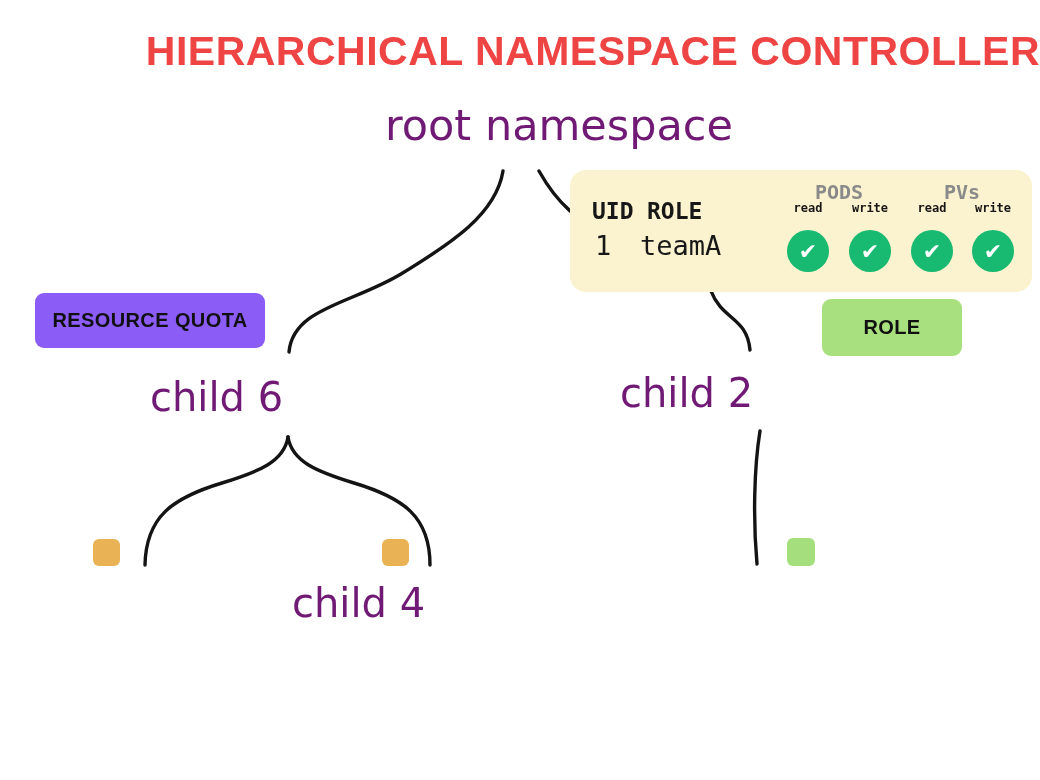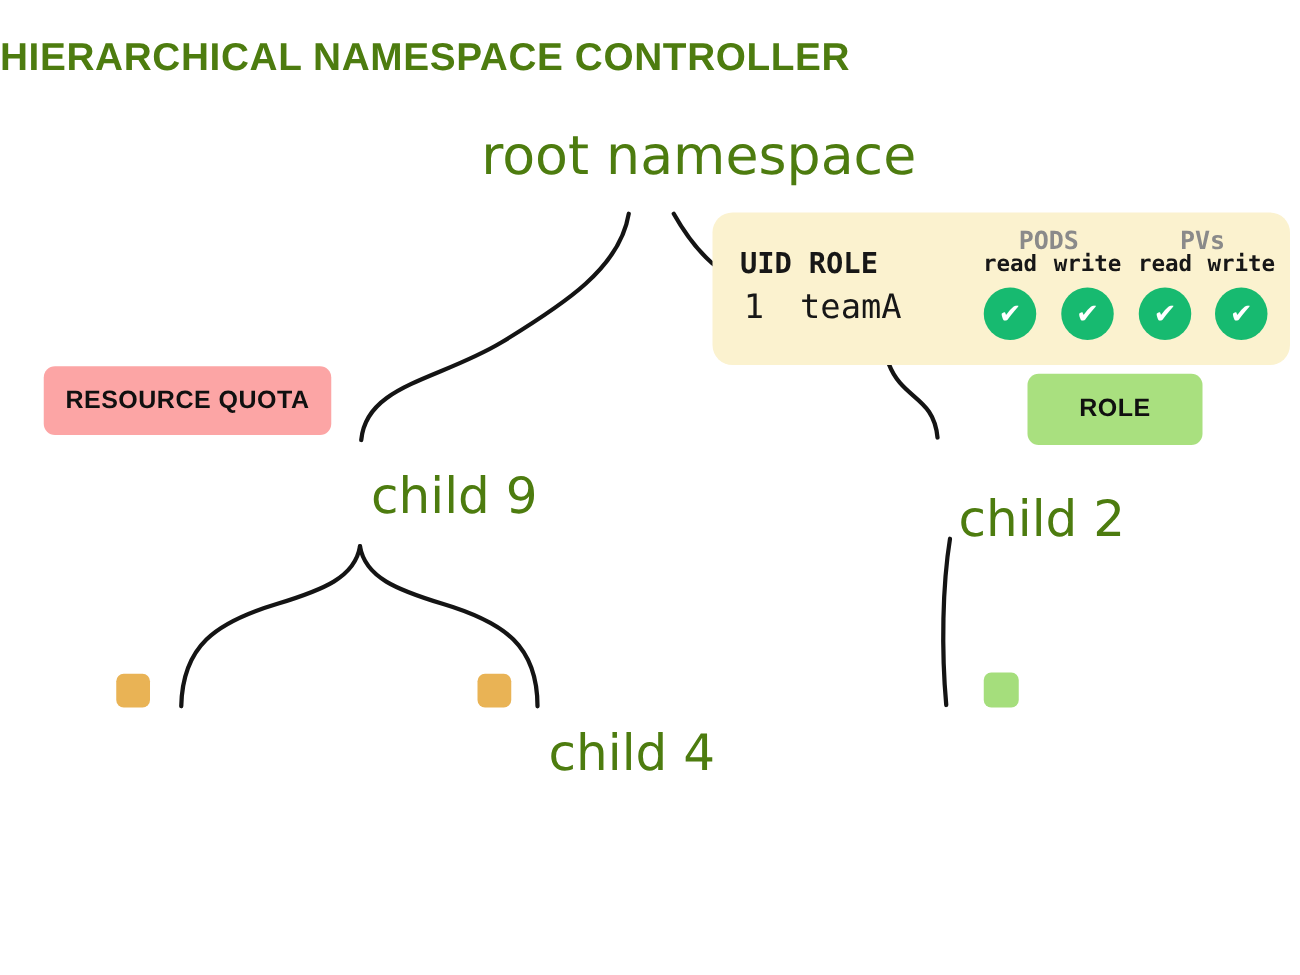--- a/index.html
+++ b/index.html
@@ -10,34 +10,34 @@
     overflow:hidden;
     font-family:"Liberation Sans", sans-serif;
   }
   
   .connectors{position:absolute;left:0;top:0;width:1040px;height:780px;z-index:1;}
   .connectors path{fill:none;stroke:#141414;stroke-width:3.4;stroke-linecap:round;}
 
   
   .title{
     position:absolute;left:0;top:28px;width:1040px;
-    text-align:left;
-    font-weight:bold;font-size:31px;letter-spacing:0.5px;
-    color:#4d7c0f;z-index:2;
+    text-align:right;
+    font-weight:bold;font-size:41px;letter-spacing:0.5px;
+    color:#ef4444;z-index:2;
   }
 
   
   .node{
-    position:absolute;width:280px;text-align:right;
+    position:absolute;width:280px;text-align:left;
     font-family:cursive,"DejaVu Sans",sans-serif;
-    font-size:40px;color:#4d7c0f;z-index:2;white-space:nowrap;
+    font-size:40px;color:#701a75;z-index:2;white-space:nowrap;
   }
   .node-root{left:385px;top:100px;font-size:43px;}
   .node-child1{left:150px;top:374px;}
-  .node-child2{left:620px;top:393px;}
+  .node-child2{left:620px;top:370px;}
   .node-child3{left:12px;top:580px;}
   .node-child4{left:292px;top:580px;}
   .node-child5{left:620px;top:580px;}
 
   
   .badge{
     position:absolute;z-index:2;
     display:flex;align-items:center;justify-content:center;
     border-radius:9px;font-weight:bold;font-size:20px;color:#101010;
     letter-spacing:0.4px;
@@ -57,21 +57,21 @@
     border-radius:16px;z-index:2;
     font-family:"DejaVu Sans Mono",monospace;color:#171717;
   }
   .card .cell{position:absolute;white-space:nowrap;}
   .hdr{font-weight:bold;font-size:23px;}
   .hdr-uid{left:22px;top:28px;}
   .hdr-role{left:77px;top:28px;}
   .grp{font-weight:bold;font-size:20px;color:#8a8a8a;width:60px;text-align:center;top:10px;}
   .grp-pods{left:239px;}
   .grp-pvs{left:362px;}
-  .sub{font-weight:bold;font-size:18px;width:60px;text-align:center;top:31px;}
+  .sub{font-weight:bold;font-size:12px;width:60px;text-align:center;top:31px;}
   .sub-r1{left:208px;}
   .sub-w1{left:270px;}
   .sub-r2{left:332px;}
   .sub-w2{left:393px;}
   .val{font-size:27px;top:60px;}
   .val-uid{left:25px;}
   .val-role{left:70px;}
   .check{
     position:absolute;top:60px;width:42px;height:42px;border-radius:50%;
     display:flex;align-items:center;justify-content:center;
@@ -92,25 +92,25 @@
     <path d="M 503 171 C 496 214 452 243 401 274 C 351 304 293 308 289 352"></path>
     <path d="M 539 171 C 557 203 577 222 615 237 C 668 258 700 258 711 291 C 722 320 747 317 750 350"></path>
     <path d="M 288 437 C 284 462 258 472 222 483 C 172 498 146 517 145 565"></path>
     <path d="M 288 437 C 292 462 318 472 354 483 C 404 498 430 517 430 565"></path>
     <path d="M 760 431 C 754 468 753 520 757 564"></path>
   </svg>
 
   <div class="title">HIERARCHICAL NAMESPACE CONTROLLER</div>
 
   <div class="node node-root">root namespace</div>
-  <div class="node node-child1">child 9</div>
+  <div class="node node-child1">child 6</div>
   <div class="node node-child2">child 2</div>
   <div class="node node-child4">child 4</div>
 
-  <div class="badge badge-resource-quota" style="background-color: #fca5a5;">
+  <div class="badge badge-resource-quota" style="background-color: #8b5cf6;">
     <span>RESOURCE QUOTA</span>
   </div>
 
   <div class="badge badge-role" style="background-color: rgb(169, 224, 127);">
     <span>ROLE</span>
   </div>
 
   <div class="marker marker-c3" style="background-color: rgb(233, 179, 85);"></div>
   <div class="marker marker-c4" style="background-color: rgb(233, 179, 85);"></div>
   <div class="marker marker-c5" style="background-color: rgb(165, 222, 124);"></div>

